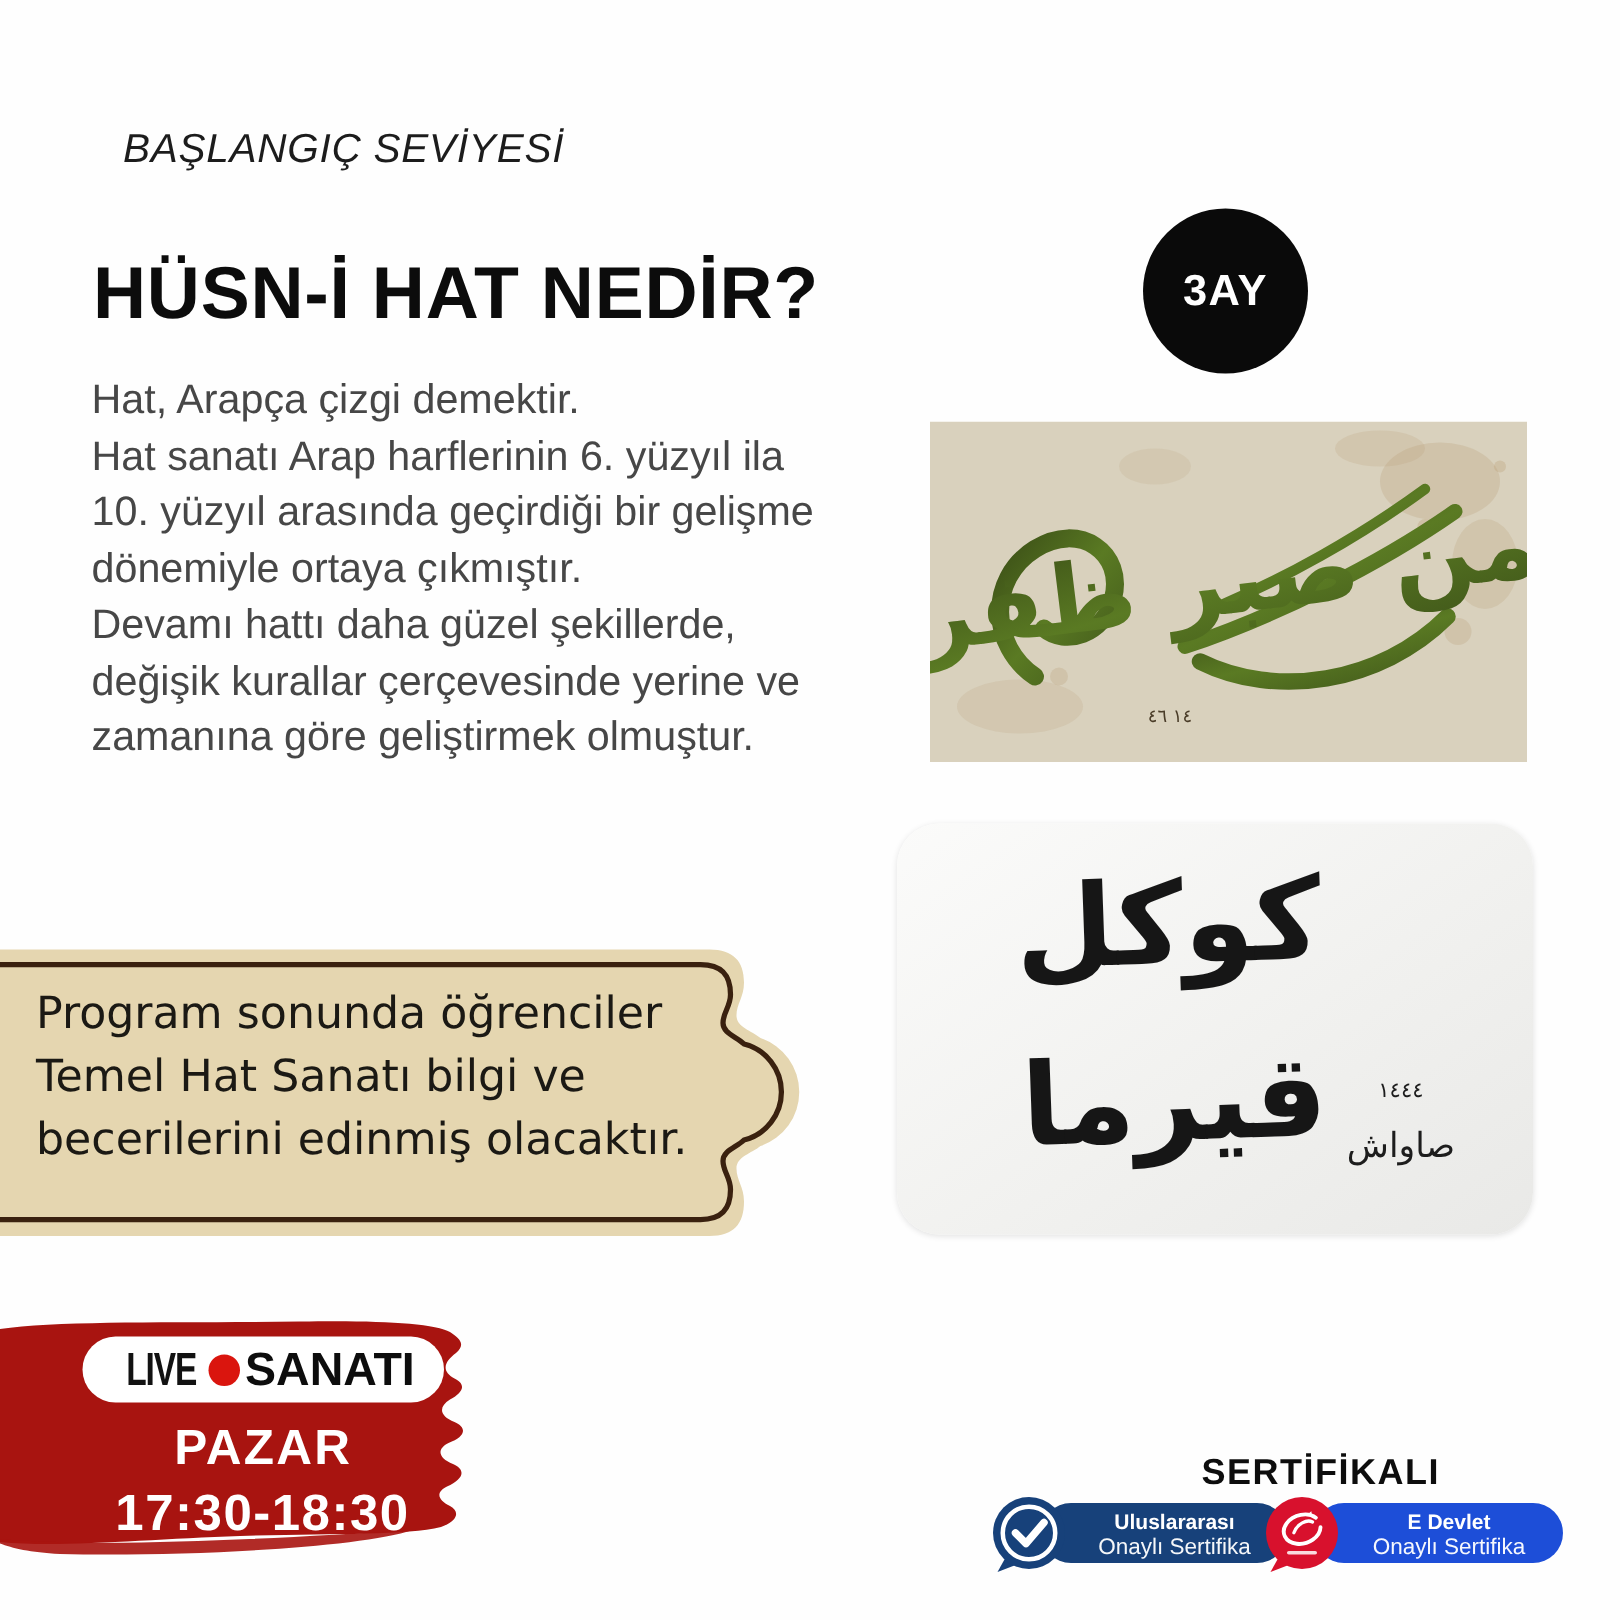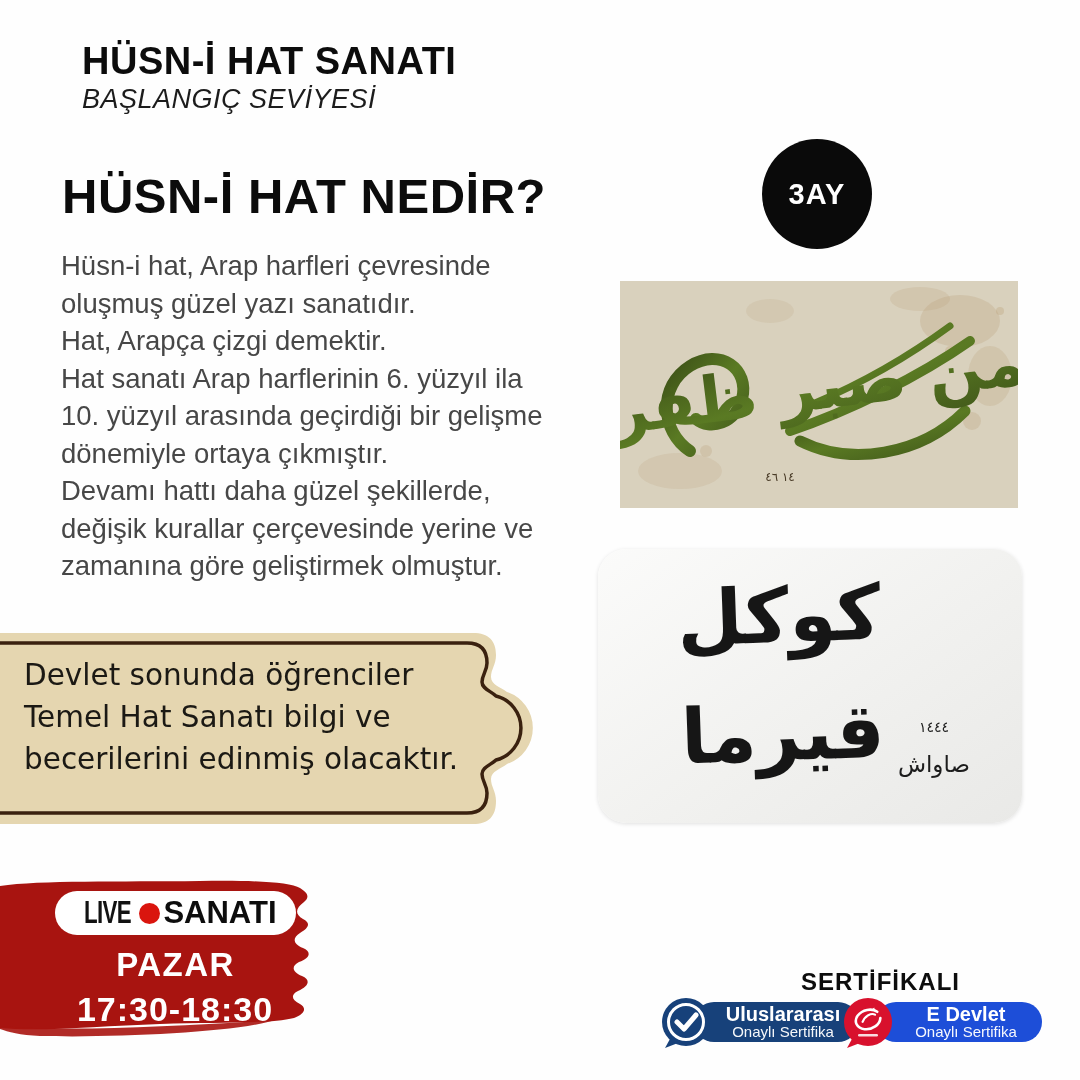--- a/index.html
+++ b/index.html
@@ -57,41 +57,39 @@
              font-family:"DejaVu Sans",sans-serif;color:#1d1d1d;}
   .card-sign .year{font-size:14px;display:block;margin-top:12px;}
   .card-sign .name{font-size:23px;display:block;margin-top:16px;}
 
   
   .cert-heading{position:absolute;left:700px;top:968px;width:260px;text-align:right;
                 font-size:24px;font-weight:900;letter-spacing:1px;color:#0d0d0d;}
   .badge{position:absolute;height:52px;}
   .badge-pill{position:absolute;top:5px;height:40px;border-radius:22px;display:flex;
               flex-direction:column;justify-content:center;color:#fff;text-align:center;}
-  .badge-pill .l1{font-size:20px;font-weight:700;line-height:18px;}
+  .badge-pill .l1{font-size:14px;font-weight:700;line-height:18px;}
   .badge-pill .l2{font-size:15px;font-weight:400;line-height:17px;opacity:.96;}
   .badge-icon{position:absolute;top:0;left:0;width:52px;height:52px;}
   .b-blue .badge-pill{left:34px;width:150px;background:#17417a;padding-left:14px;}
   .b-red  .badge-pill{left:34px;width:152px;background:#1d4ed8;padding-left:14px;}
 </style>
 </head>
 <body>
 
 <div class="poster">
 
-  <div class="title">HÜSN-İ HAT SANATI</div>
   <div class="subtitle">BAŞLANGIÇ SEVİYESİ</div>
 
   <div class="duration">
     <span>3AY</span>
   </div>
 
   <div class="intro-heading">HÜSN-İ HAT NEDİR?</div>
   <div class="intro-body">
-    <p>Hüsn-i hat, Arap harfleri çevresinde oluşmuş güzel yazı sanatıdır.</p>
     <p>Hat, Arapça çizgi demektir.</p>
     <p>Hat sanatı Arap harflerinin 6. yüzyıl ila 10. yüzyıl arasında geçirdiği bir gelişme dönemiyle ortaya çıkmıştır.</p>
     <p>Devamı hattı daha güzel şekillerde, değişik kurallar çerçevesinde yerine ve zamanına göre geliştirmek olmuştur.</p>
   </div>
 
   <svg class="art-green" viewBox="0 0 398 227" xmlns="http://www.w3.org/2000/svg">
     <defs>
       <linearGradient id="gInk" x1="0" y1="0" x2="1" y2="1">
         <stop offset="0" stop-color="#3a4d16"></stop>
         <stop offset=".5" stop-color="#5a7a23"></stop>
@@ -129,21 +127,21 @@
   </div>
 
   <svg class="outcome" viewBox="0 0 620 205" xmlns="http://www.w3.org/2000/svg">
     <path fill="#e5d6b0" d="M 0 3 H 518 C 534 3, 541 11, 541 25 C 541 35, 536 39, 536 47 C 536 55, 546 57, 552 62
          A 38 38 0 0 1 552 134 C 546 139, 536 141, 536 149 C 536 157, 541 161, 541 171
          C 541 186, 534 194, 518 194 H 0 Z"></path>
     <path fill="none" stroke="#3a210f" stroke-width="3.5" d="M 0 13 H 512 C 526 13, 532 20, 532 33 C 532 41, 527 45, 527 52 C 527 59, 536 61, 541 66
          A 33 33 0 0 1 541 130 C 536 135, 527 137, 527 144 C 527 151, 532 155, 532 163
          C 532 176, 526 183, 512 183 H 0"></path>
   </svg>
-  <div class="outcome-text">Devlet sonunda öğrenciler Temel Hat Sanatı bilgi ve becerilerini edinmiş olacaktır.</div>
+  <div class="outcome-text">Program sonunda öğrenciler Temel Hat Sanatı bilgi ve becerilerini edinmiş olacaktır.</div>
 
   <svg class="blob" viewBox="0 0 330 170" xmlns="http://www.w3.org/2000/svg">
     <path fill="#a81410" d="M 0 10 C 40 4, 120 6, 200 5 C 250 4, 290 6, 300 12 C 306 16, 311 20, 304 26
          C 296 32, 294 38, 303 43 C 311 47, 309 52, 300 57 C 292 62, 293 68, 303 72
          C 312 76, 310 82, 299 86 C 291 90, 292 96, 302 100 C 311 104, 309 110, 298 115
          C 290 119, 292 124, 300 128 C 307 132, 305 138, 294 142 C 270 148, 220 146, 160 148
          C 100 150, 40 156, 0 152 Z"></path>
     <path fill="#a81410" opacity=".9" d="M 0 150 C 70 156, 180 150, 275 144 C 240 156, 120 162, 40 160 C 20 159, 8 156, 0 153 Z"></path>
   </svg>
   <div class="pill">

